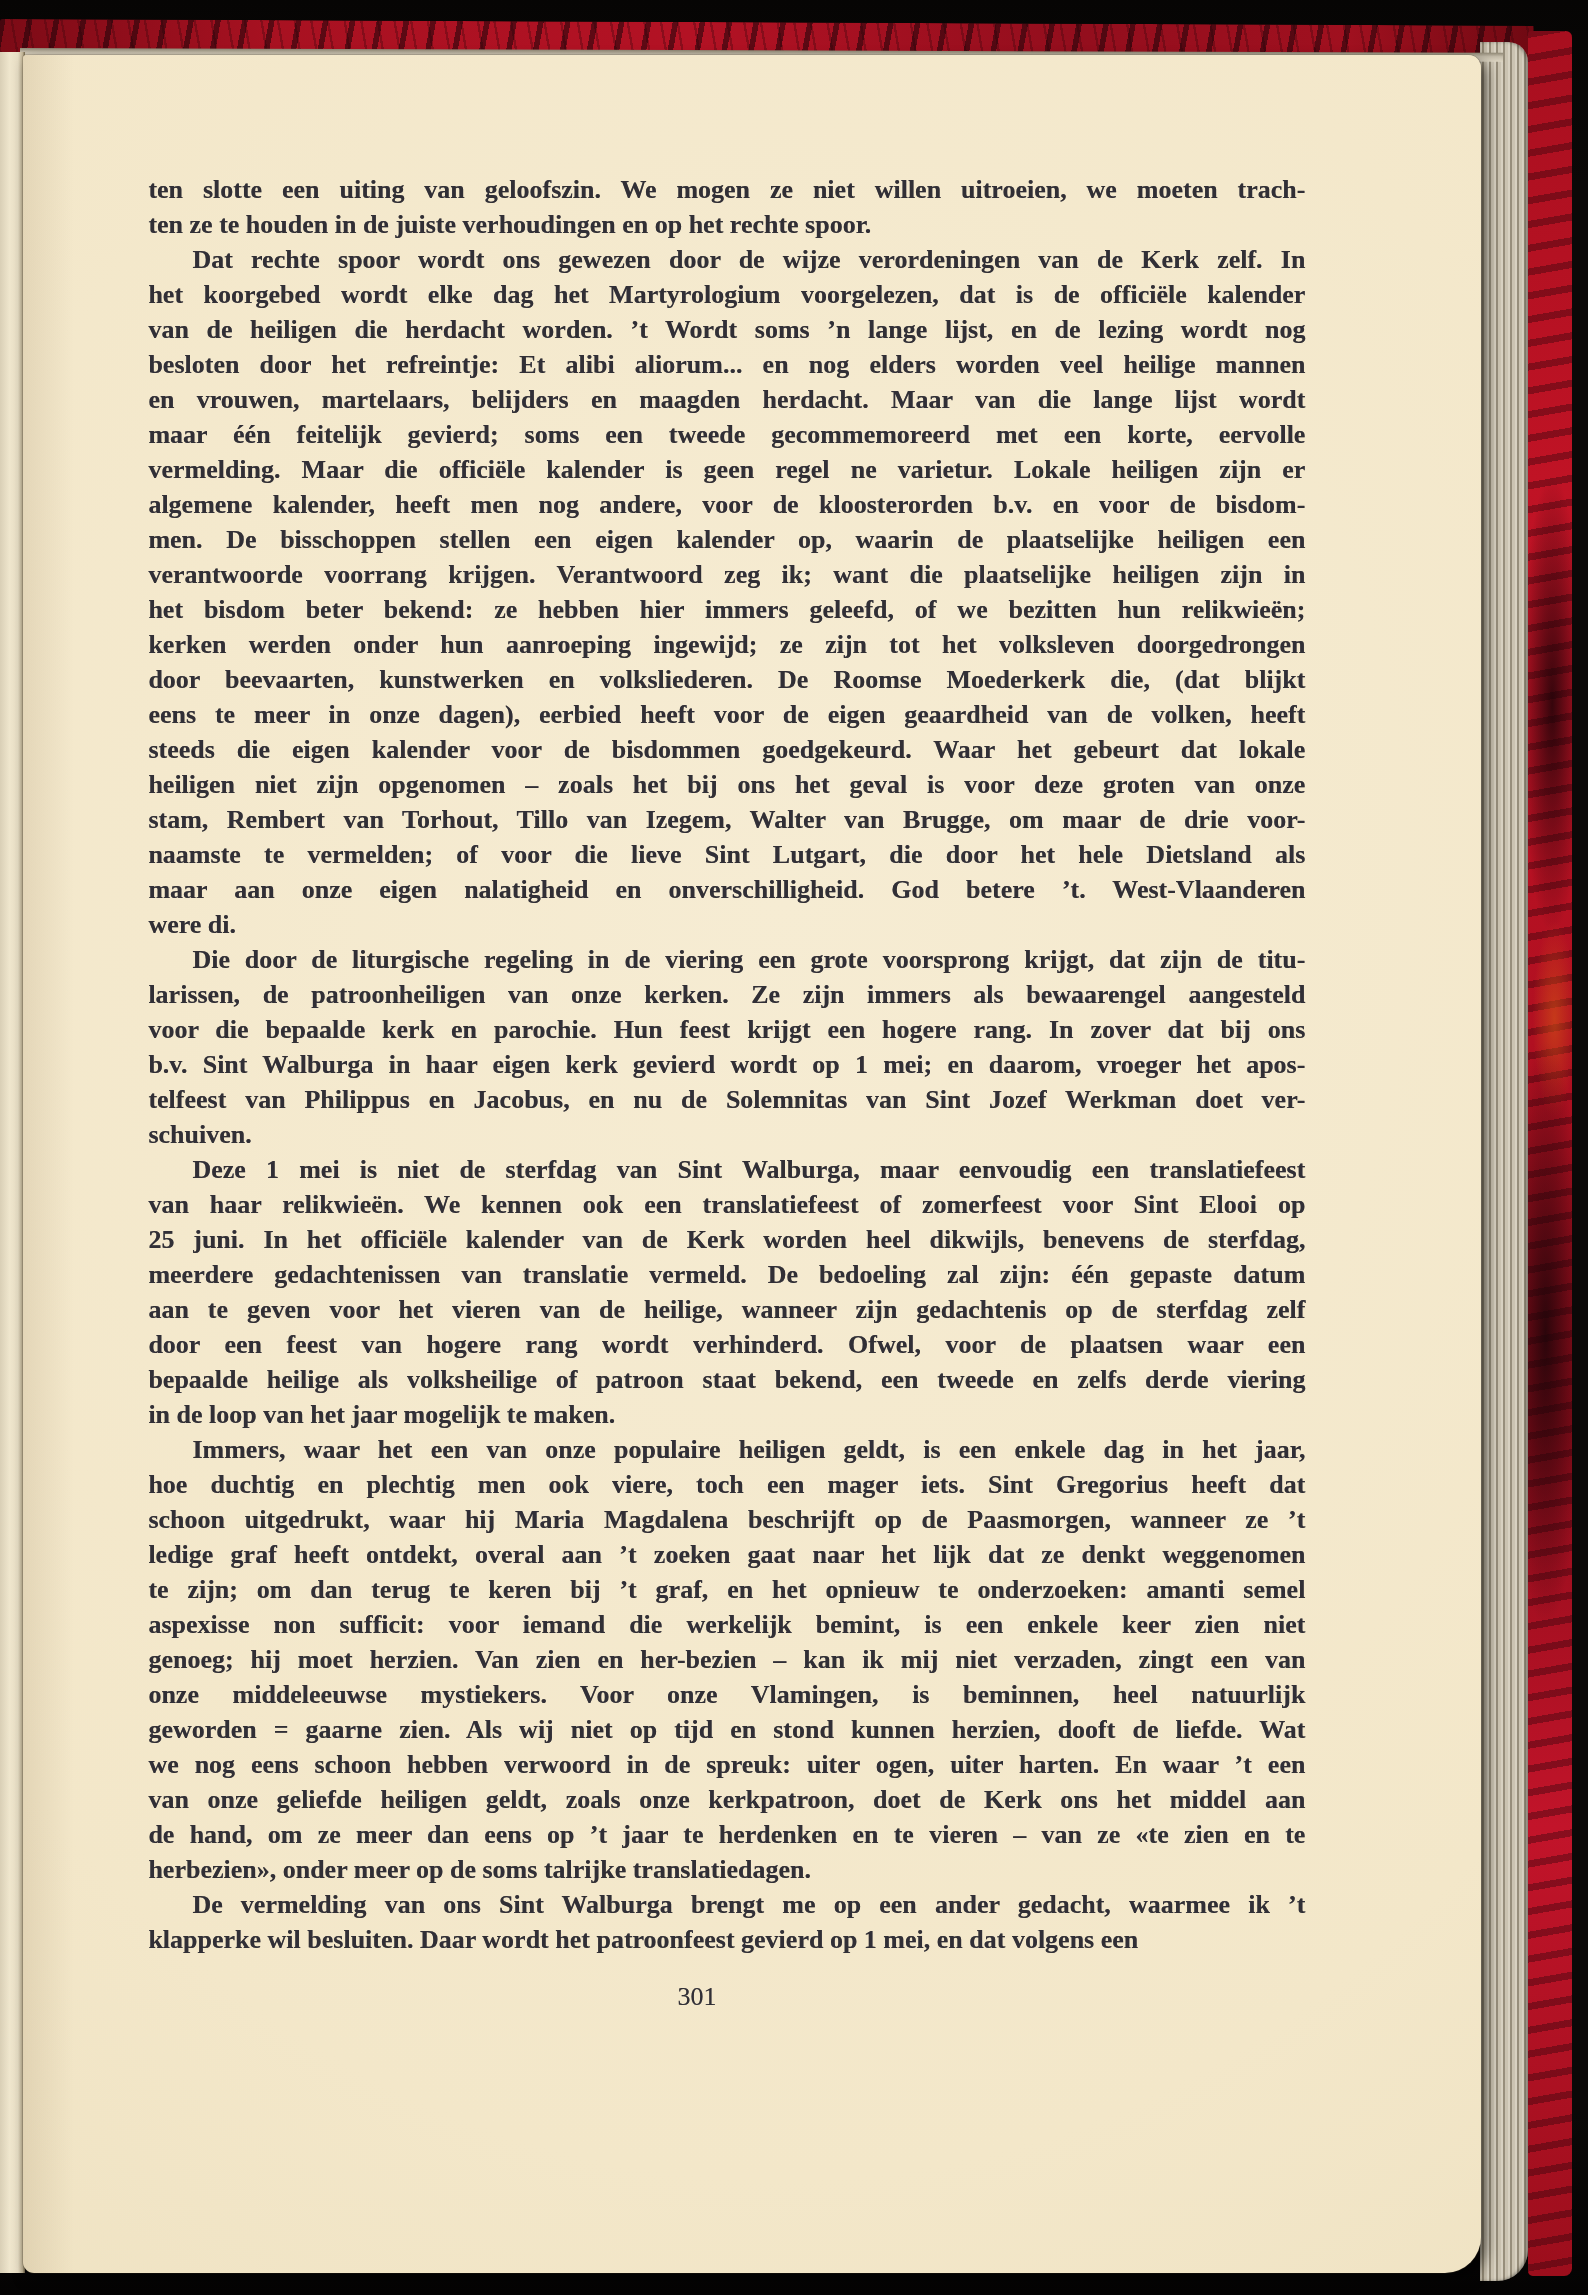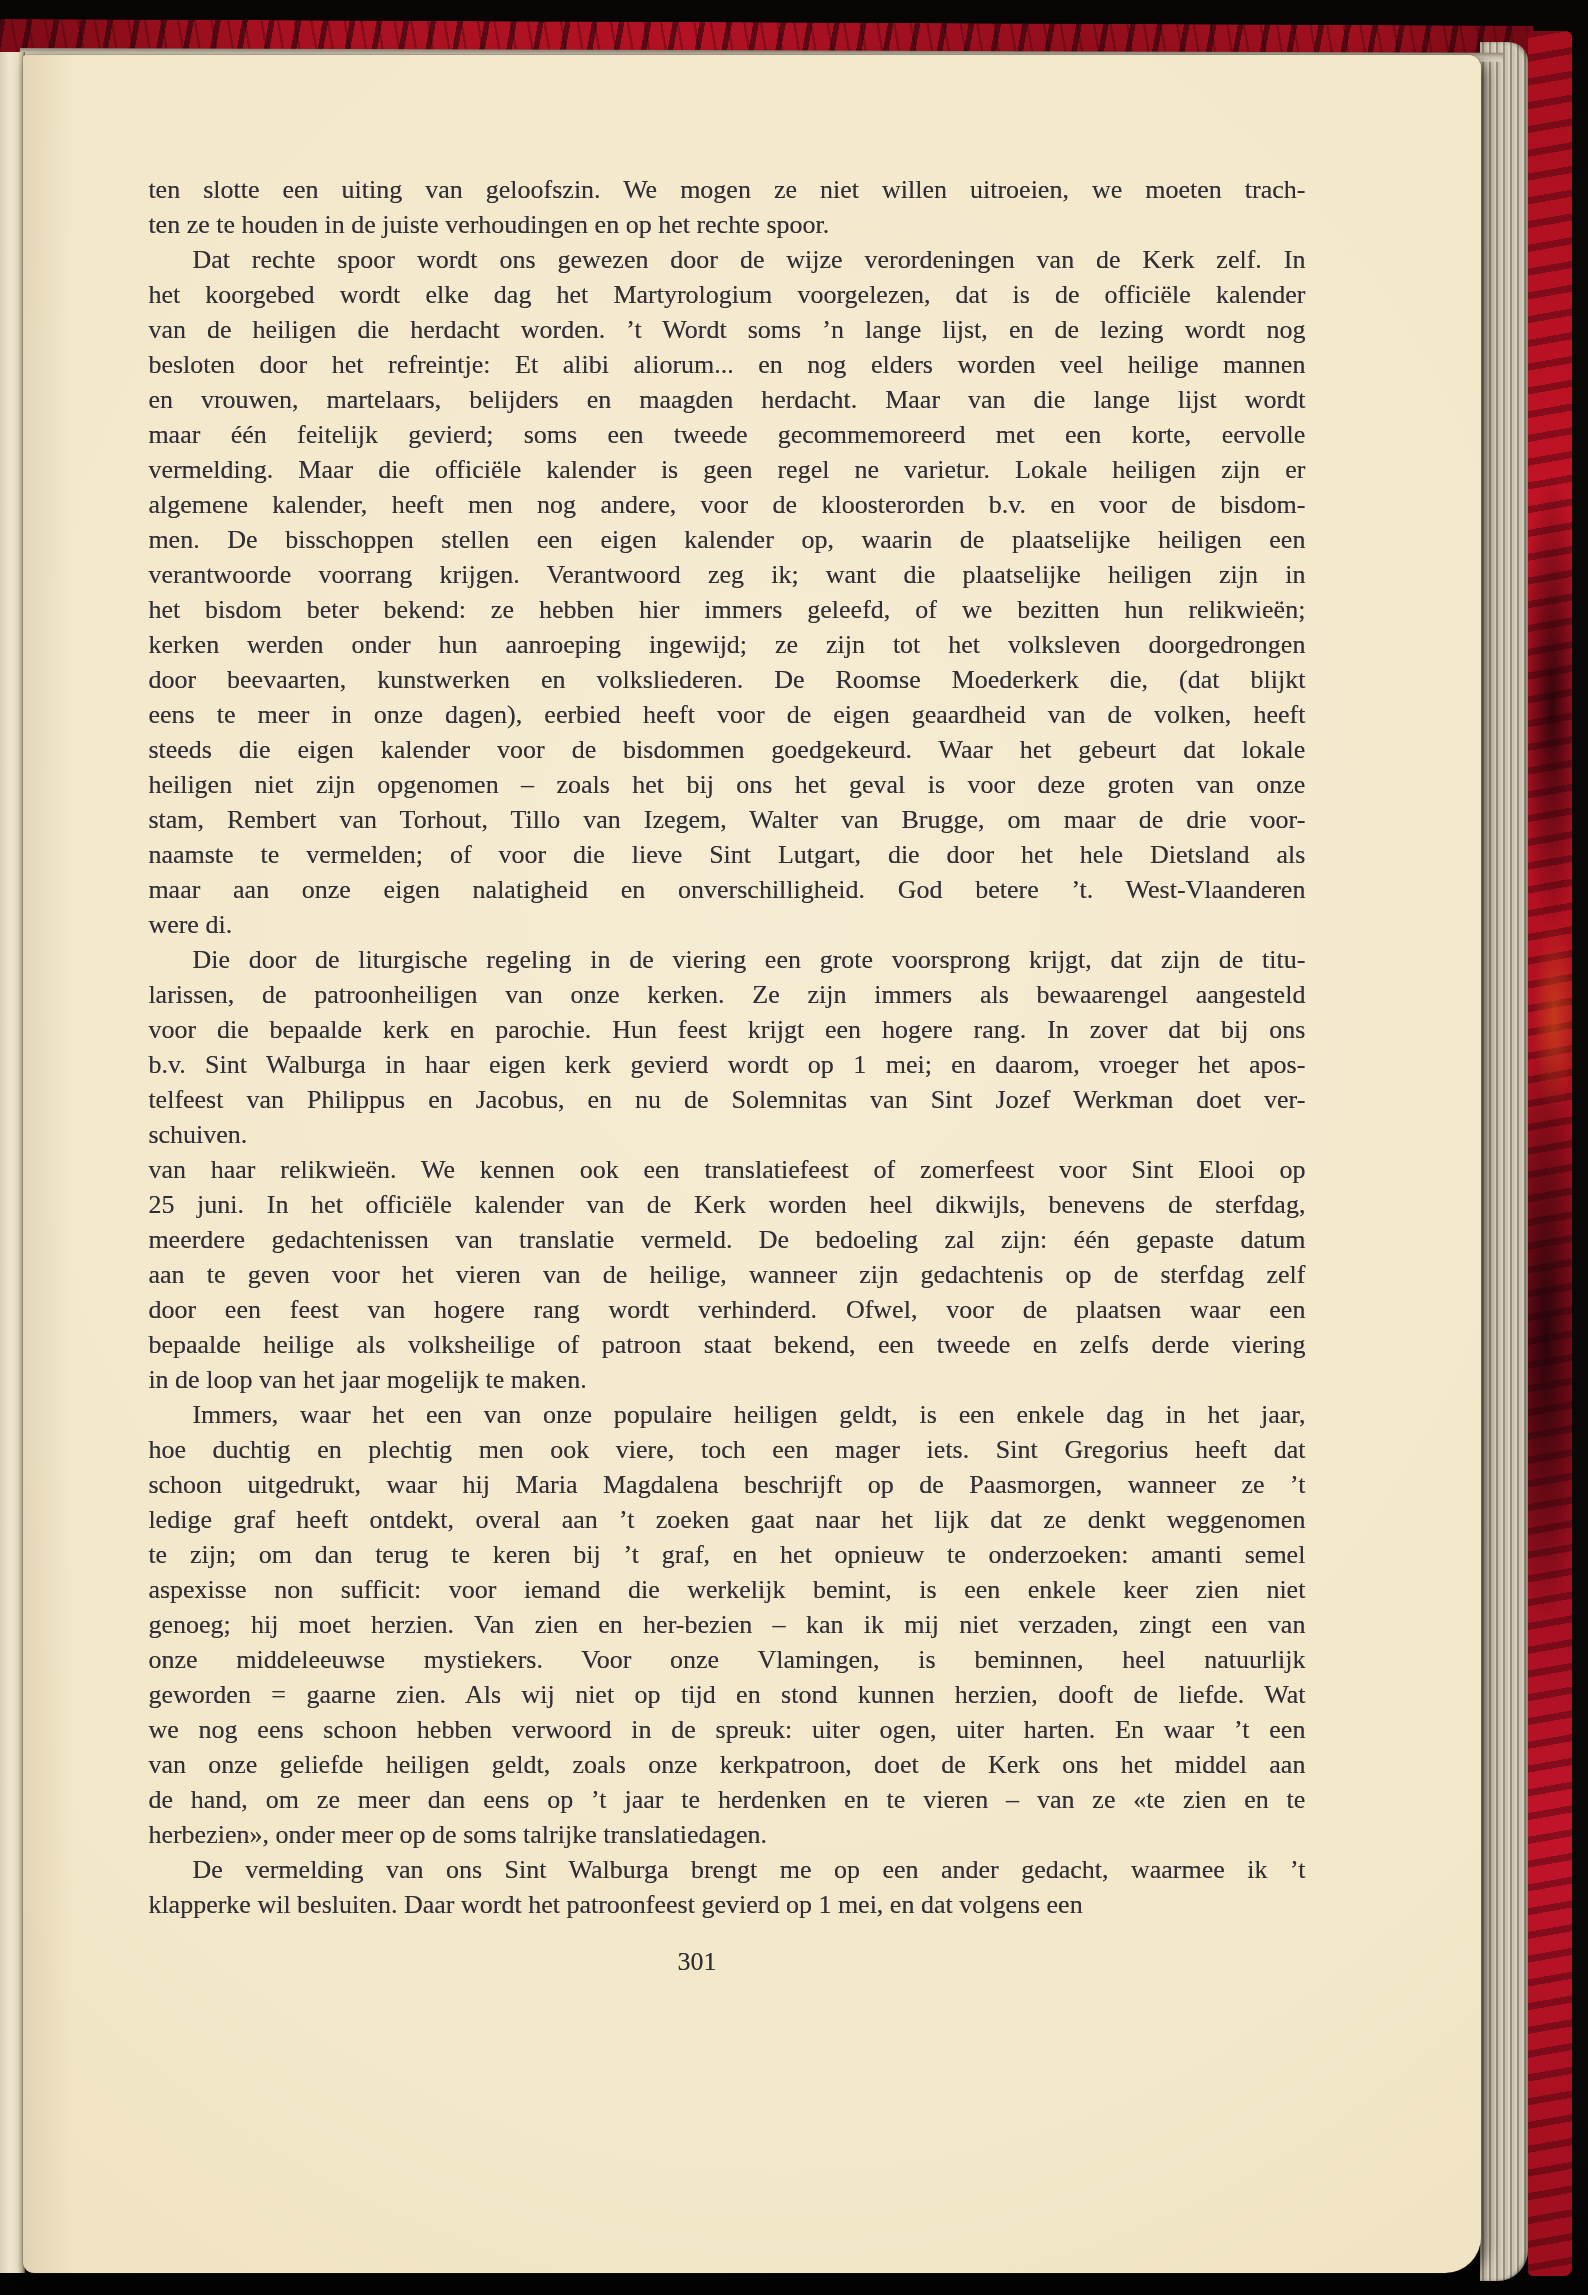--- a/index.html
+++ b/index.html
@@ -67,21 +67,21 @@
     border-radius:3.1px 12.5px 36px 11px;
     box-shadow:0 0 0 0.8px rgba(70,60,40,0.25), 4.7px 6.2px 14px rgba(0,0,0,0.55);
   }
 
   .text-block{
     position:absolute;left:125px;top:117px;width:1157px;
     color:#312f36;
     font-size:26px;line-height:35px;
     text-shadow:0 0 0.5px rgba(49,47,54,0.55);
   }
-  .para{margin:0;}
+  .para{margin:0;font-weight:bold;}
   .line{text-align:justify;text-align-last:justify;}
   .line.last{text-align-last:left;}
   .line.first{text-indent:44px;}
 
   .page-number{
     margin-top:22px;
     width:100%;
     text-align:center;
     position:relative;left:-30px;
     font-size:26px;color:#312f36;
@@ -128,20 +128,21 @@
         </div>
         <div class="para">
           <div class="line first">Die door de liturgische regeling in de viering een grote voorsprong krijgt, dat zijn de titu-</div>
           <div class="line">larissen, de patroonheiligen van onze kerken. Ze zijn immers als bewaarengel aangesteld</div>
           <div class="line">voor die bepaalde kerk en parochie. Hun feest krijgt een hogere rang. In zover dat bij ons</div>
           <div class="line">b.v. Sint Walburga in haar eigen kerk gevierd wordt op 1 mei; en daarom, vroeger het apos-</div>
           <div class="line">telfeest van Philippus en Jacobus, en nu de Solemnitas van Sint Jozef Werkman doet ver-</div>
           <div class="line last">schuiven.</div>
         </div>
         <div class="para">
+          <div class="line first">Deze 1 mei is niet de sterfdag van Sint Walburga, maar eenvoudig een translatiefeest</div>
           <div class="line">van haar relikwieën. We kennen ook een translatiefeest of zomerfeest voor Sint Elooi op</div>
           <div class="line">25 juni. In het officiële kalender van de Kerk worden heel dikwijls, benevens de sterfdag,</div>
           <div class="line">meerdere gedachtenissen van translatie vermeld. De bedoeling zal zijn: één gepaste datum</div>
           <div class="line">aan te geven voor het vieren van de heilige, wanneer zijn gedachtenis op de sterfdag zelf</div>
           <div class="line">door een feest van hogere rang wordt verhinderd. Ofwel, voor de plaatsen waar een</div>
           <div class="line">bepaalde heilige als volksheilige of patroon staat bekend, een tweede en zelfs derde viering</div>
           <div class="line last">in de loop van het jaar mogelijk te maken.</div>
         </div>
         <div class="para">
           <div class="line first">Immers, waar het een van onze populaire heiligen geldt, is een enkele dag in het jaar,</div>

